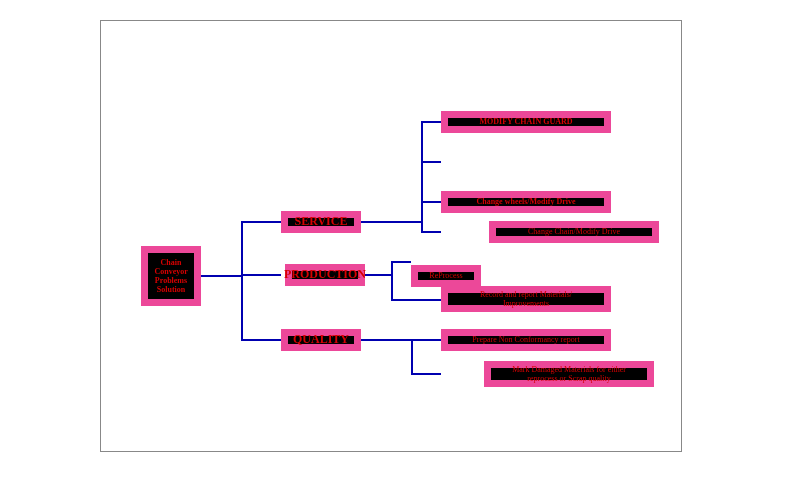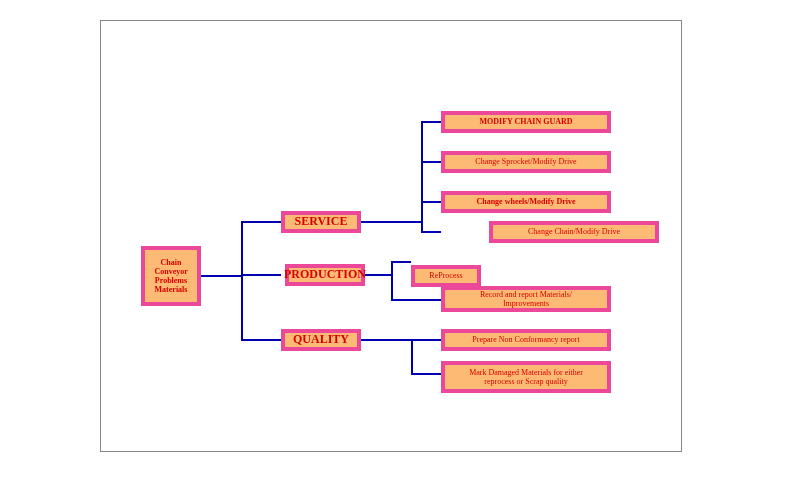--- a/index.html
+++ b/index.html
@@ -14,45 +14,45 @@
     position: absolute;
     left: 100px;
     top: 20px;
     width: 580px;
     height: 430px;
     border: 1px solid #888;
     background: #fff;
   }
   .node {
     position: absolute;
-    border: 4px solid #ec4899;
+    border: 7px solid #ec4899;
     box-sizing: border-box;
     display: flex;
     align-items: center;
     justify-content: center;
     text-align: center;
     color: #d70000;
-    background: #fdba74;
+    background: #000000;
     line-height: 1.15;
     padding: 2px 12px;
   }
   .root   { left: 40px;  top: 225px; width: 60px;  height: 60px; font-size: 8px; font-weight: bold; }
   .cat    { width: 80px; height: 22px; font-size: 12px; font-weight: bold; }
   .service { left: 180px; top: 190px; }
   .prod    { left: 184px; top: 243px; }
   .quality { left: 180px; top: 308px; }
   .leaf   { left: 340px; width: 170px; height: 22px; font-size: 8px; }
   .l-mcg   { top: 90px;  font-weight: bold; }
   .l-spr   { top: 130px; }
   .l-whl   { top: 170px; font-weight: bold; }
   .l-chn   { top: 200px; margin-left: 48px; }
   .l-rep   { left: 310px; top: 230px; width: 70px; margin-top: 14px; }
   .l-rec   { top: 265px; height: 26px; }
   .l-pnc   { top: 308px; }
-  .l-mdm   { top: 340px; height: 32px; }
+  .l-mdm   { top: 340px; height: 26px; margin-left: 43px; }
   .hline, .vline {
     position: absolute;
     background: #0000b0;
   }
   .hline { height: 2px; }
   .vline { width: 2px;  }
 </style>
 </head>
 <body>
 
@@ -76,27 +76,26 @@
   <div class="hline" style="left:260px; top:253px; width:30px;"></div>
   <div class="vline" style="left:290px; top:240px; height:40px;"></div>
   <div class="hline" style="left:290px; top:240px; width:20px;"></div>
   <div class="hline" style="left:290px; top:278px; width:50px;"></div>
 
   <div class="hline" style="left:260px; top:318px; width:50px;"></div>
   <div class="vline" style="left:310px; top:318px; height:36px;"></div>
   <div class="hline" style="left:310px; top:318px; width:30px;"></div>
   <div class="hline" style="left:310px; top:352px; width:30px;"></div>
 
-  <div class="node root">Chain Conveyor Problems Materials</div>
+  <div class="node root">Chain Conveyor Problems Solution</div>
 
   <div class="node cat service">SERVICE</div>
   <div class="node cat prod">PRODUCTION</div>
   <div class="node cat quality">QUALITY</div>
 
   <div class="node leaf l-mcg">MODIFY CHAIN GUARD</div>
-  <div class="node leaf l-spr">Change Sprocket/Modify Drive</div>
   <div class="node leaf l-whl">Change wheels/Modify Drive</div>
   <div class="node leaf l-chn">Change Chain/Modify Drive</div>
   <div class="node leaf l-rep">ReProcess</div>
   <div class="node leaf l-rec">Record and report Materials/ Improvements</div>
   <div class="node leaf l-pnc">Prepare Non Conformancy report</div>
   <div class="node leaf l-mdm">Mark Damaged Materials for either reprocess or Scrap quality</div>
 </div>
 
 </body></html>

